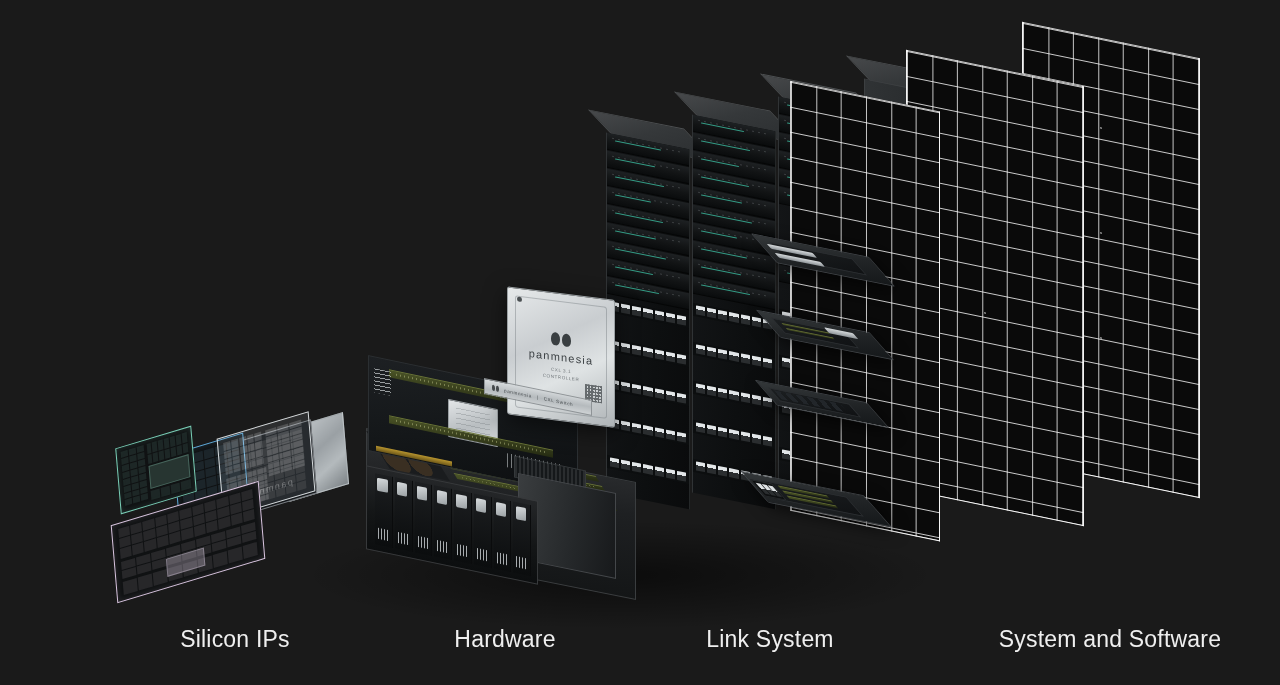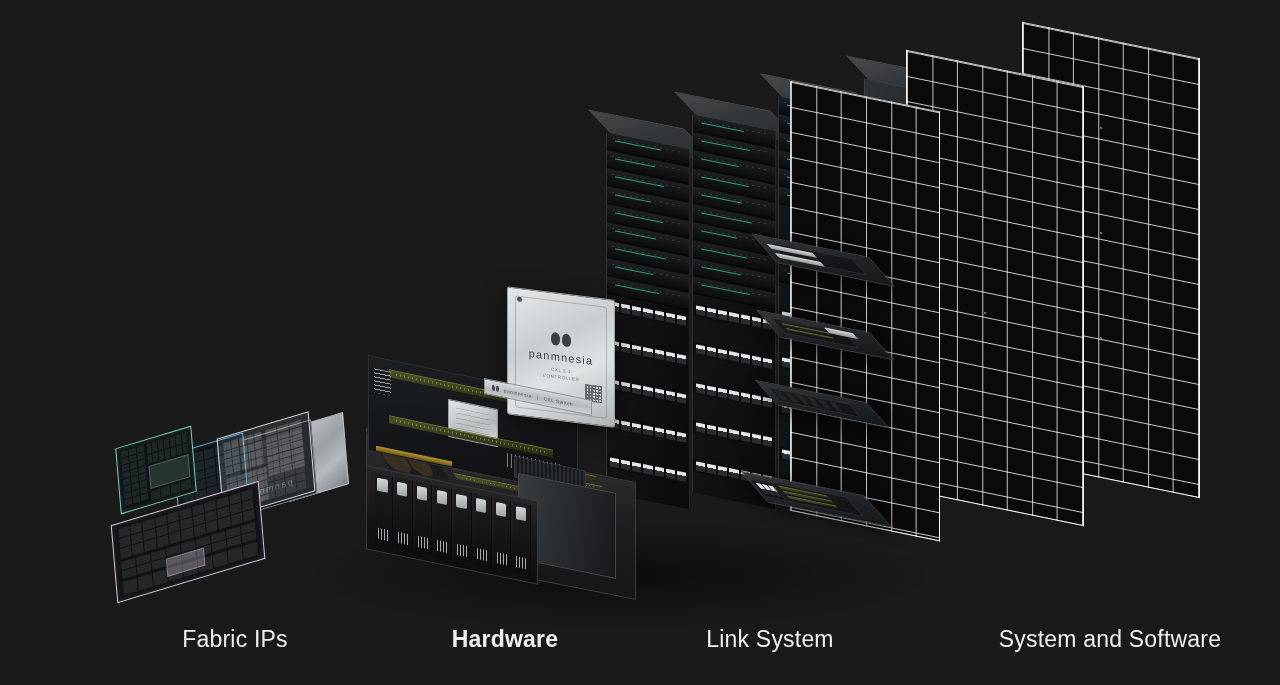--- a/index.html
+++ b/index.html
@@ -31,21 +31,21 @@
   .lbl {
     color: #efefef;
     font-size: 23px;
     font-weight: 400;
     letter-spacing: .2px;
     text-align: center;
     white-space: nowrap;
     font-family: "Liberation Sans", sans-serif;
   }
   .lbl-1 { position:absolute; left:  90px; width: 290px; }
-  .lbl-2 { position:absolute; left: 360px; width: 290px; font-weight: bold; }
+  .lbl-2 { position:absolute; left: 360px; width: 290px; }
   .lbl-3 { position:absolute; left: 625px; width: 290px; }
   .lbl-4 { position:absolute; left: 855px; width: 510px; }
 
   
   #silicon { left: 108px; top: 415px; width: 270px; height: 190px; }
   .die {
     position: absolute;
     transform-origin: 50% 50%;
   }
   .die-face {
@@ -1054,19 +1054,19 @@
       <span class="mesh-dot" style="left:44%; top:56%;"></span>
     </div>
 
     <div class="mesh" style="--cw:25px; --ch:25px; left:30px; top:56px; width:150px; height:430px;
                 transform: matrix(1, 0.205, 0, 1, 0, 0);"></div>
   </div>
 
   <div class="shadow-soft" style="left:300px; top:520px; width:640px; height:110px;"></div>
 
   <div class="lbl-row">
-    <div class="lbl lbl-1">Fabric IPs</div>
+    <div class="lbl lbl-1">Silicon IPs</div>
     <div class="lbl lbl-2">Hardware</div>
     <div class="lbl lbl-3">Link System</div>
     <div class="lbl lbl-4">System and Software</div>
   </div>
 
 </div>
 
 </body></html>

